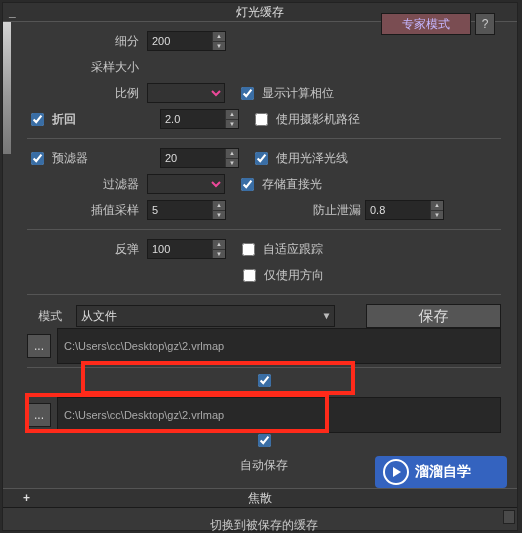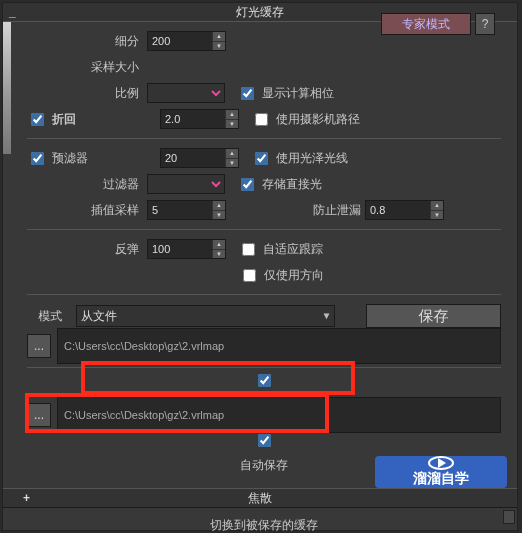--- a/index.html
+++ b/index.html
@@ -227,24 +227,24 @@
     position: absolute;
     right: 10px;
     bottom: 42px;
     width: 116px;
     height: 32px;
     background: #3463bf;
     border-radius: 4px;
     color: #fff;
     display: flex;
     align-items: center;
+    gap: 6px;
     padding: 0 8px;
     font-size: 14px;
     font-weight: bold;
-    flex-direction: column;
   }
   .overlay-badge .play {
     width: 22px;
     height: 22px;
     border: 2px solid #fff;
     border-radius: 50%;
     display: flex;
     align-items: center;
     justify-content: center;
   }

